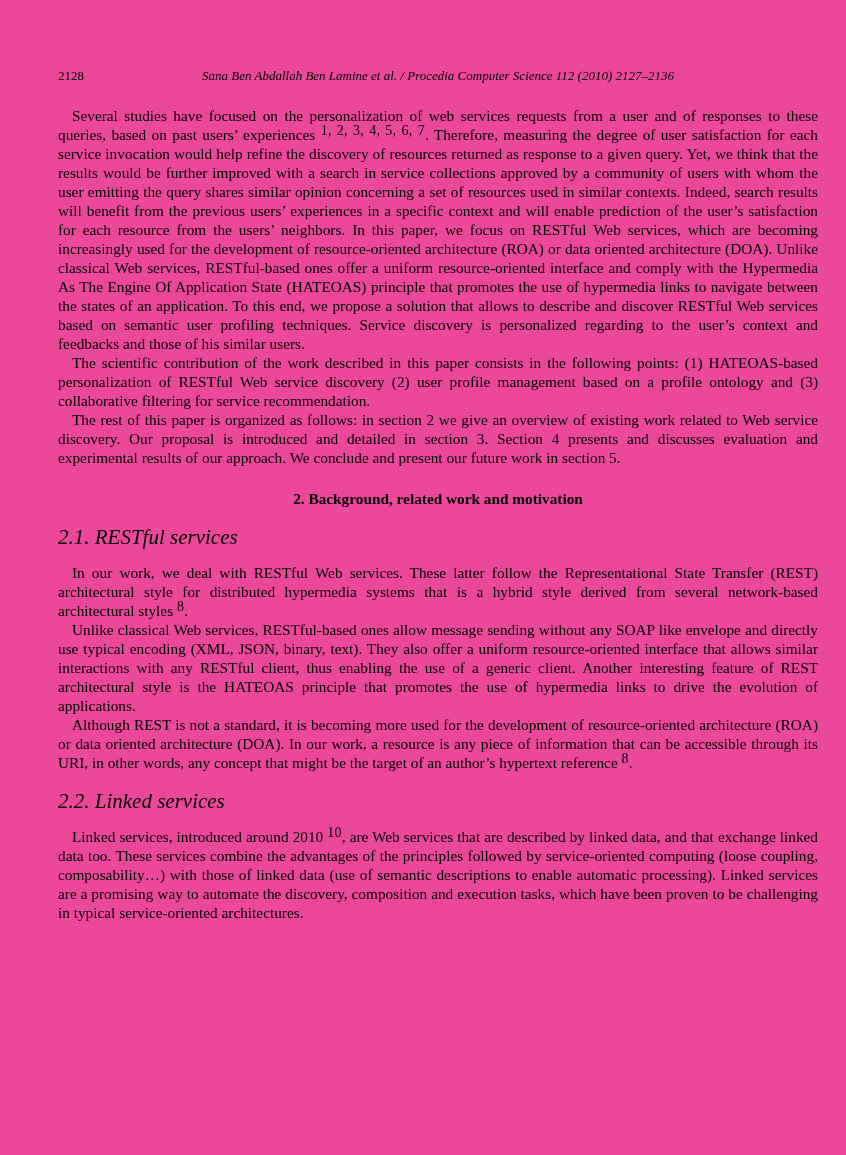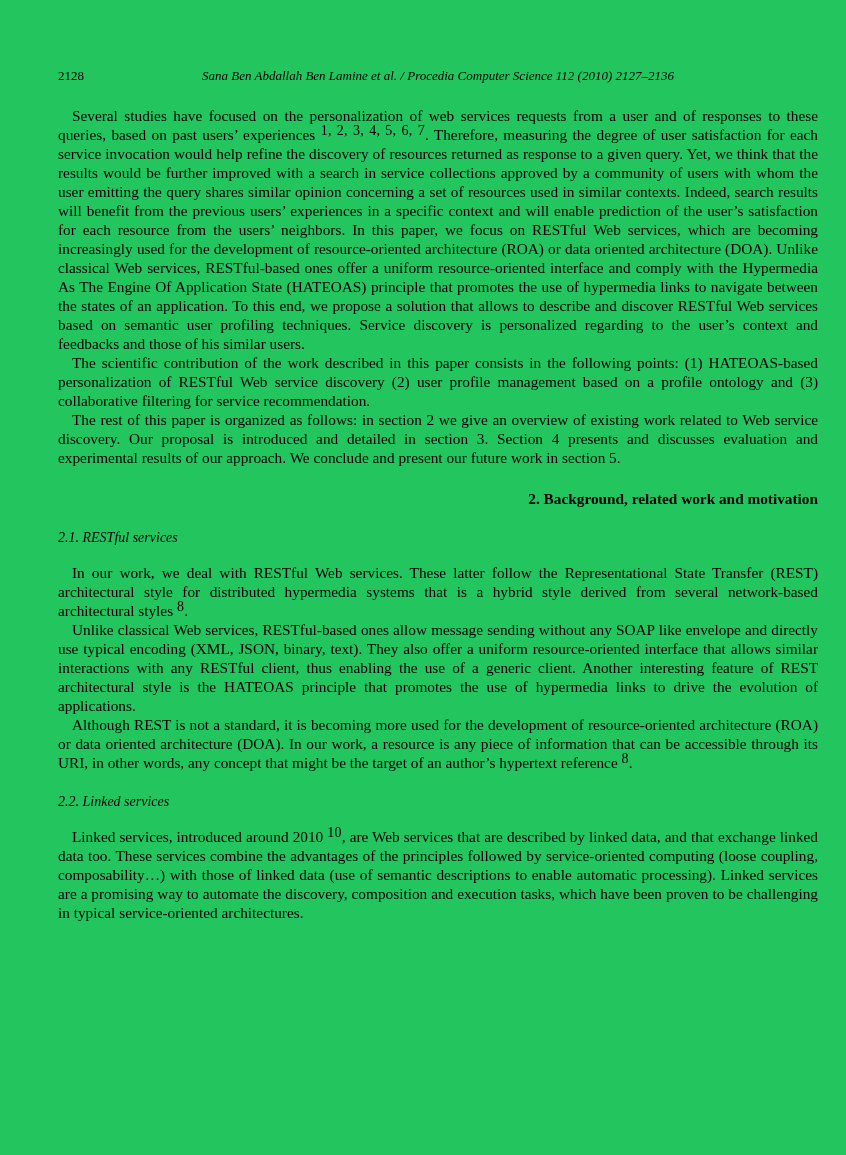--- a/index.html
+++ b/index.html
@@ -1,21 +1,21 @@
 <!DOCTYPE html>
 <html><head>
 <meta charset="utf-8">
 <style>
   * { margin: 0; padding: 0; box-sizing: border-box; }
   html, body { background: #ffffff; }
   .page {
     position: relative;
     width: 846px;
     height: 1155px;
-    background: #22c55e;
+    background: #ec4899;
     color: #000000;
     font-family: "Liberation Serif", "DejaVu Serif", serif;
     overflow: hidden;
   }
   .running-head {
     position: absolute;
     top: 68px;
     left: 58px;
     width: 760px;
     font-size: 13px;
@@ -46,26 +46,26 @@
     font-size: 14px;
     line-height: 0;
     position: relative;
     top: -5px;
     vertical-align: baseline;
     letter-spacing: 0.2px;
   }
   .h-section {
     font-size: 15.3px;
     font-weight: bold;
-    text-align: right;
+    text-align: center;
     margin-top: 22px;
     margin-bottom: 17px;
   }
   .h-subsection {
-    font-size: 14px;
+    font-size: 21px;
     font-weight: normal;
     font-style: italic;
     text-align: left;
     margin-top: 20px;
     margin-bottom: 16px;
   }
   .h-subsection.second { }
 </style>
 </head>
 <body>

